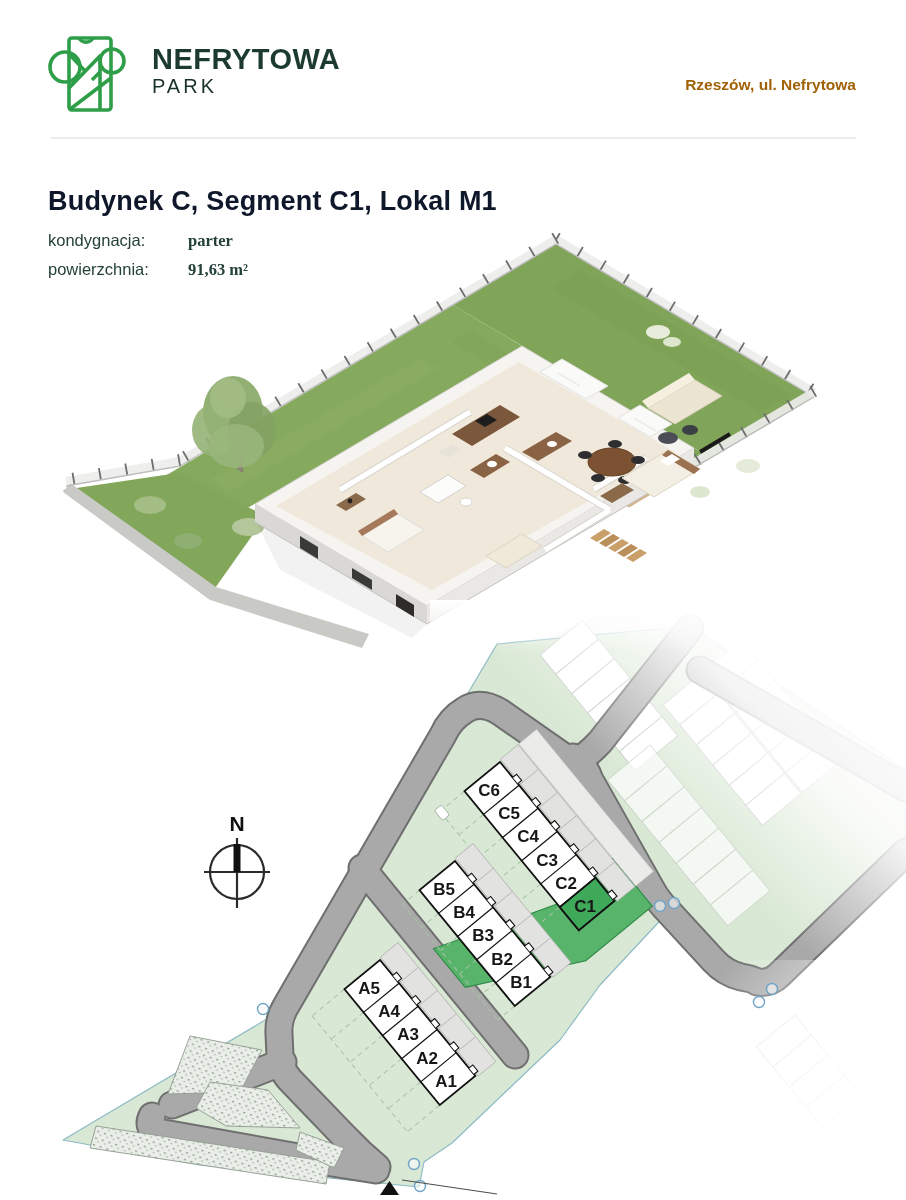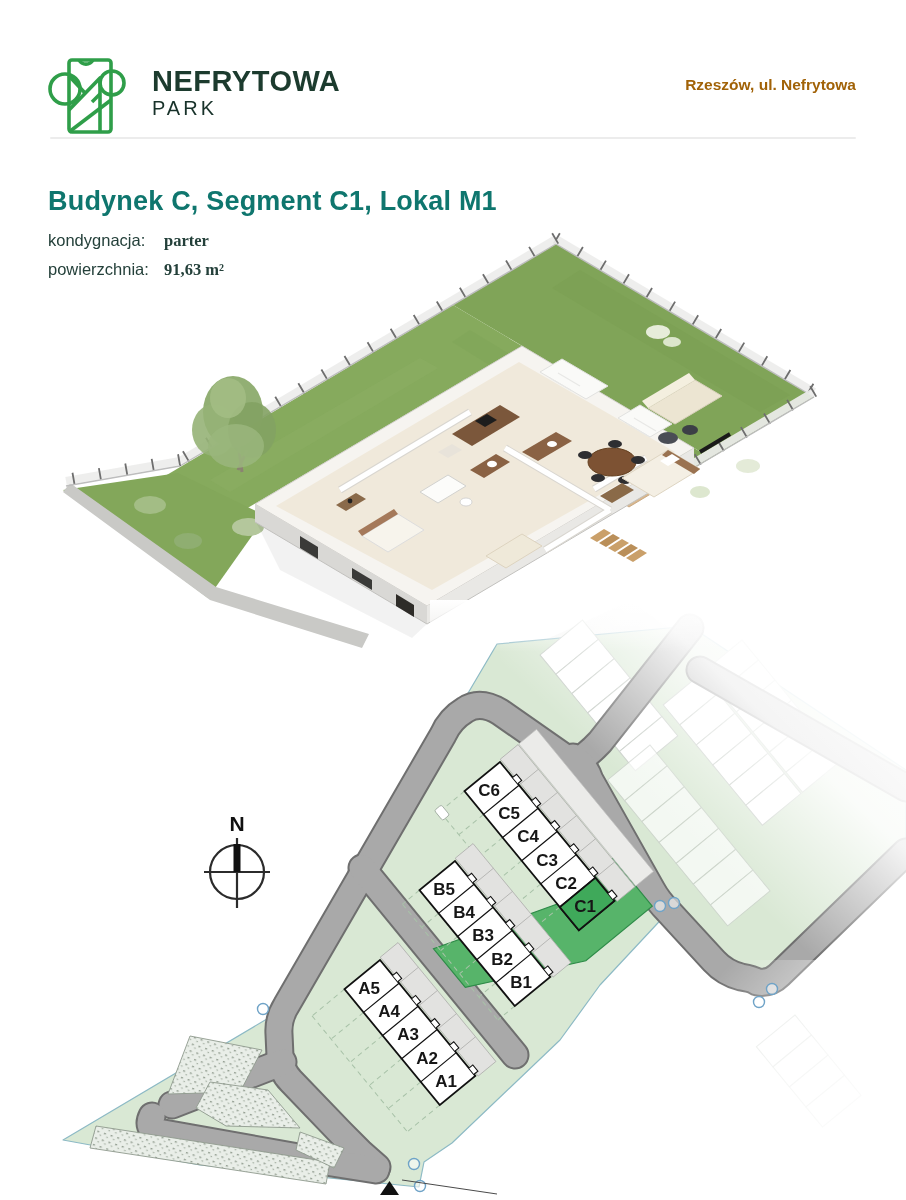--- a/index.html
+++ b/index.html
@@ -1,26 +1,26 @@
 <!DOCTYPE html>
 <html><head>
 <meta charset="utf-8">
 <style>
   html,body{margin:0;padding:0;background:#ffffff;}
   body{width:906px;height:1200px;position:relative;font-family:"Liberation Sans",sans-serif;overflow:hidden;}
-  .header{position:absolute;left:48px;top:54px;display:flex;align-items:flex-start;}
+  .header{position:absolute;left:48px;top:32px;display:flex;align-items:flex-start;}
   .logo{width:82px;height:84px;margin-right:22px;}
   .brand{padding-top:12px;}
   .brand-top{font-size:29px;font-weight:800;color:#1c3b2e;letter-spacing:.5px;line-height:1.05;}
   .brand-bottom{font-size:20px;font-weight:400;color:#18322a;letter-spacing:3px;line-height:1.2;}
   .location{position:absolute;right:50px;top:76px;font-size:15.5px;font-weight:600;color:#a16207;}
   .divider{position:absolute;left:50px;right:50px;top:137px;height:2px;background:#ececec;border-radius:1px;}
-  .page-title{position:absolute;left:48px;top:168px;font-size:27px;font-weight:800;color:#0f766e;letter-spacing:.2px;}
+  .page-title{position:absolute;left:48px;top:168px;font-size:27px;font-weight:800;color:#0f172a;letter-spacing:.2px;}
   .details{position:absolute;left:48px;top:226px;font-size:16.5px;color:#24403a;}
-  .detail-row{height:29px;display:flex;align-items:center;}
+  .detail-row{height:29px;display:flex;align-items:center;gap:24px;}
   .detail-label{width:116px;font-weight:400;}
   .detail-value{font-weight:700;font-family:Liberation Serif, serif;}
   .gfx{position:absolute;left:0;top:0;}
   .seg-label{font-family:"Liberation Sans",sans-serif;font-size:17px;font-weight:700;fill:#161616;text-anchor:middle;}
   .north-label{font-family:"Liberation Sans",sans-serif;font-size:21px;font-weight:800;fill:#111;text-anchor:middle;}
 </style>
 </head>
 <body>
 
 <div class="header">

